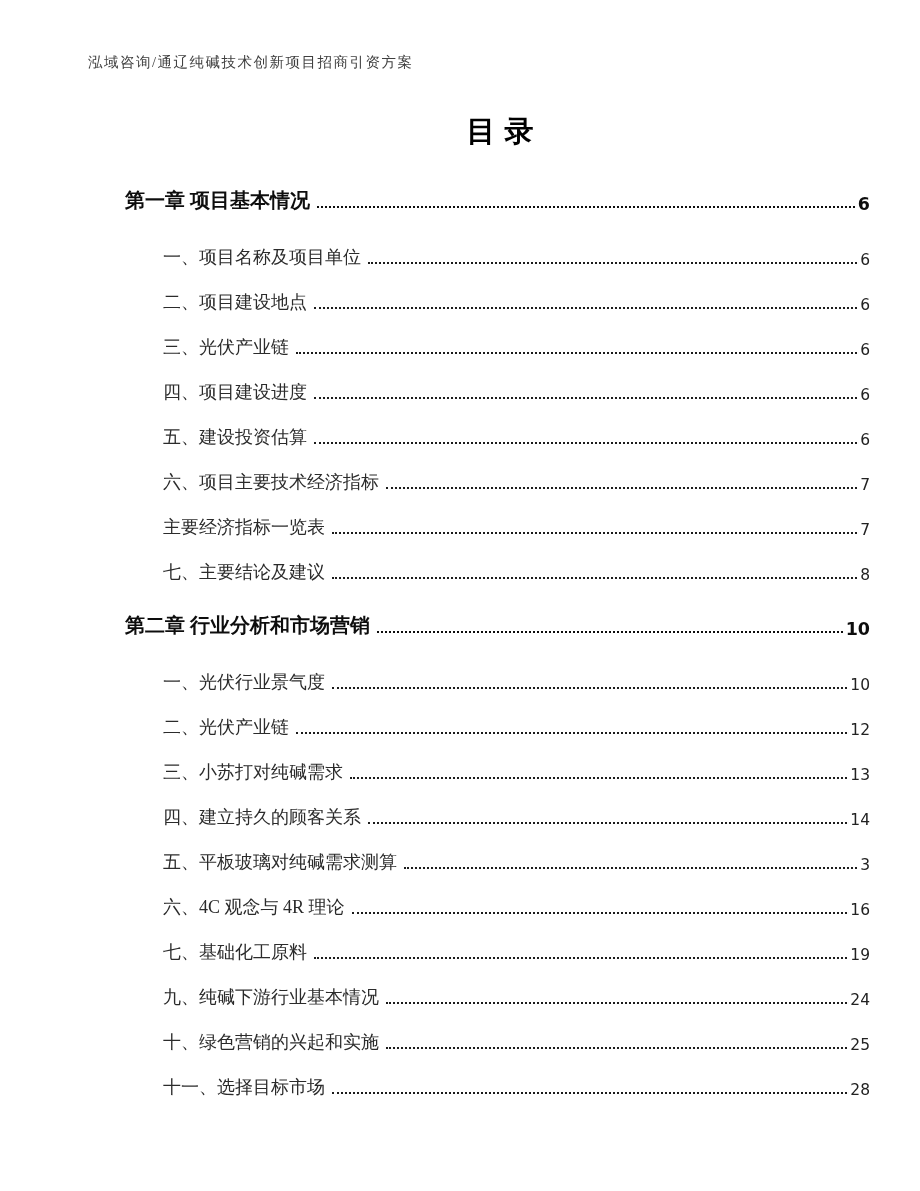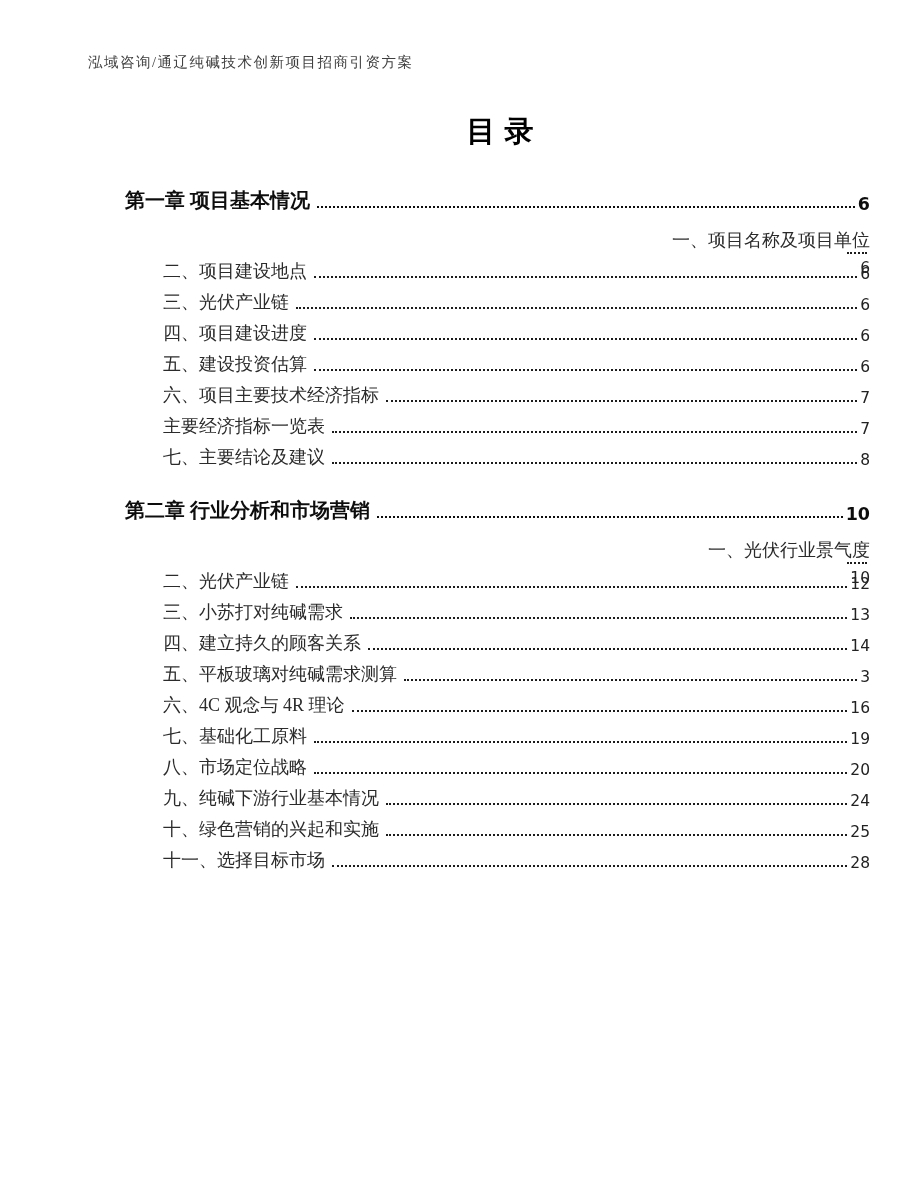--- a/index.html
+++ b/index.html
@@ -58,28 +58,28 @@
     margin-top: 29px;
     height: 26px;
     font-size: 20px;
     font-weight: bold;
     color: #0d0d0d;
     align-items: flex-end;
   }
   .row.chapter .page-num { font-size: 17.5px; }
   .row.chapter .leader { border-bottom-color: #0d0d0d; margin-bottom: 6px; }
   .row.item {
-    margin-top: 7px;
+    margin-top: 21px;
     margin-left: 38px;
     height: 24px;
     font-size: 18px;
     color: #2b2b2b;
   }
   .row.item .page-num { font-size: 15.5px; color: #222; }
-  .row.first-after-chapter { margin-top: 14px; flex-direction: column; }
+  .row.first-after-chapter { margin-top: 31px; }
 </style>
 </head>
 <body>
 
 <div class="page">
   <div class="doc-header">泓域咨询/通辽纯碱技术创新项目招商引资方案</div>
   <h1 class="doc-title">目录</h1>
   <div class="toc" id="toc">
       <div class="row chapter">
         <span class="label">第一章 项目基本情况</span>
@@ -160,25 +160,20 @@
         <span class="label">六、4C 观念与 4R 理论</span>
         <span class="leader"></span>
         <span class="page-num">16</span>
       </div>
       <div class="row item">
         <span class="label">七、基础化工原料</span>
         <span class="leader"></span>
         <span class="page-num">19</span>
       </div>
       <div class="row item">
-        <span class="label">八、市场定位战略</span>
-        <span class="leader"></span>
-        <span class="page-num">20</span>
-      </div>
-      <div class="row item">
         <span class="label">九、纯碱下游行业基本情况</span>
         <span class="leader"></span>
         <span class="page-num">24</span>
       </div>
       <div class="row item">
         <span class="label">十、绿色营销的兴起和实施</span>
         <span class="leader"></span>
         <span class="page-num">25</span>
       </div>
       <div class="row item">

